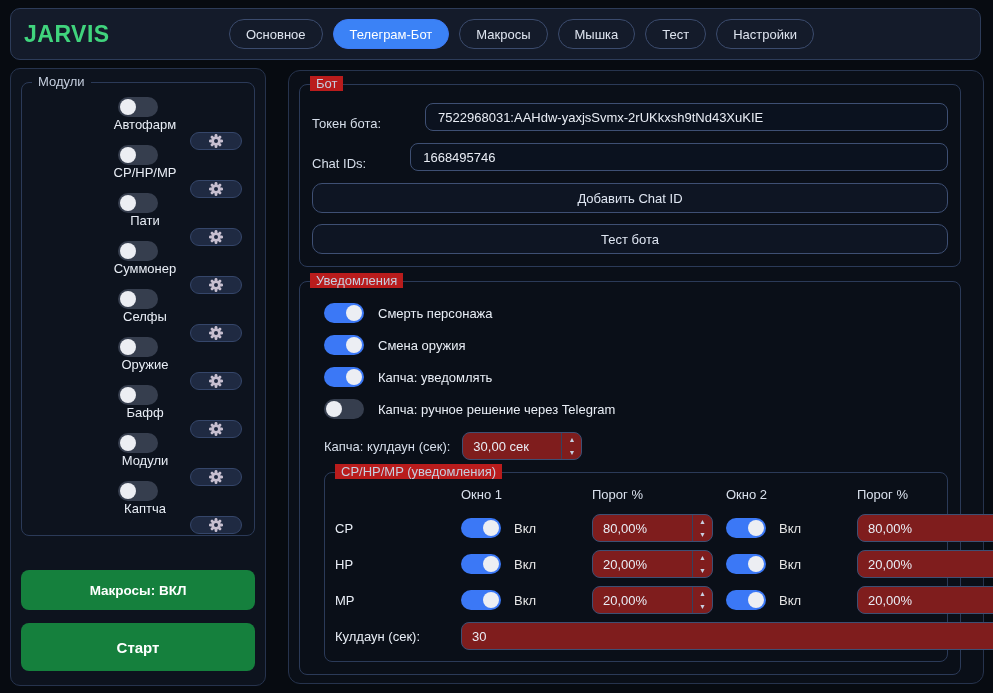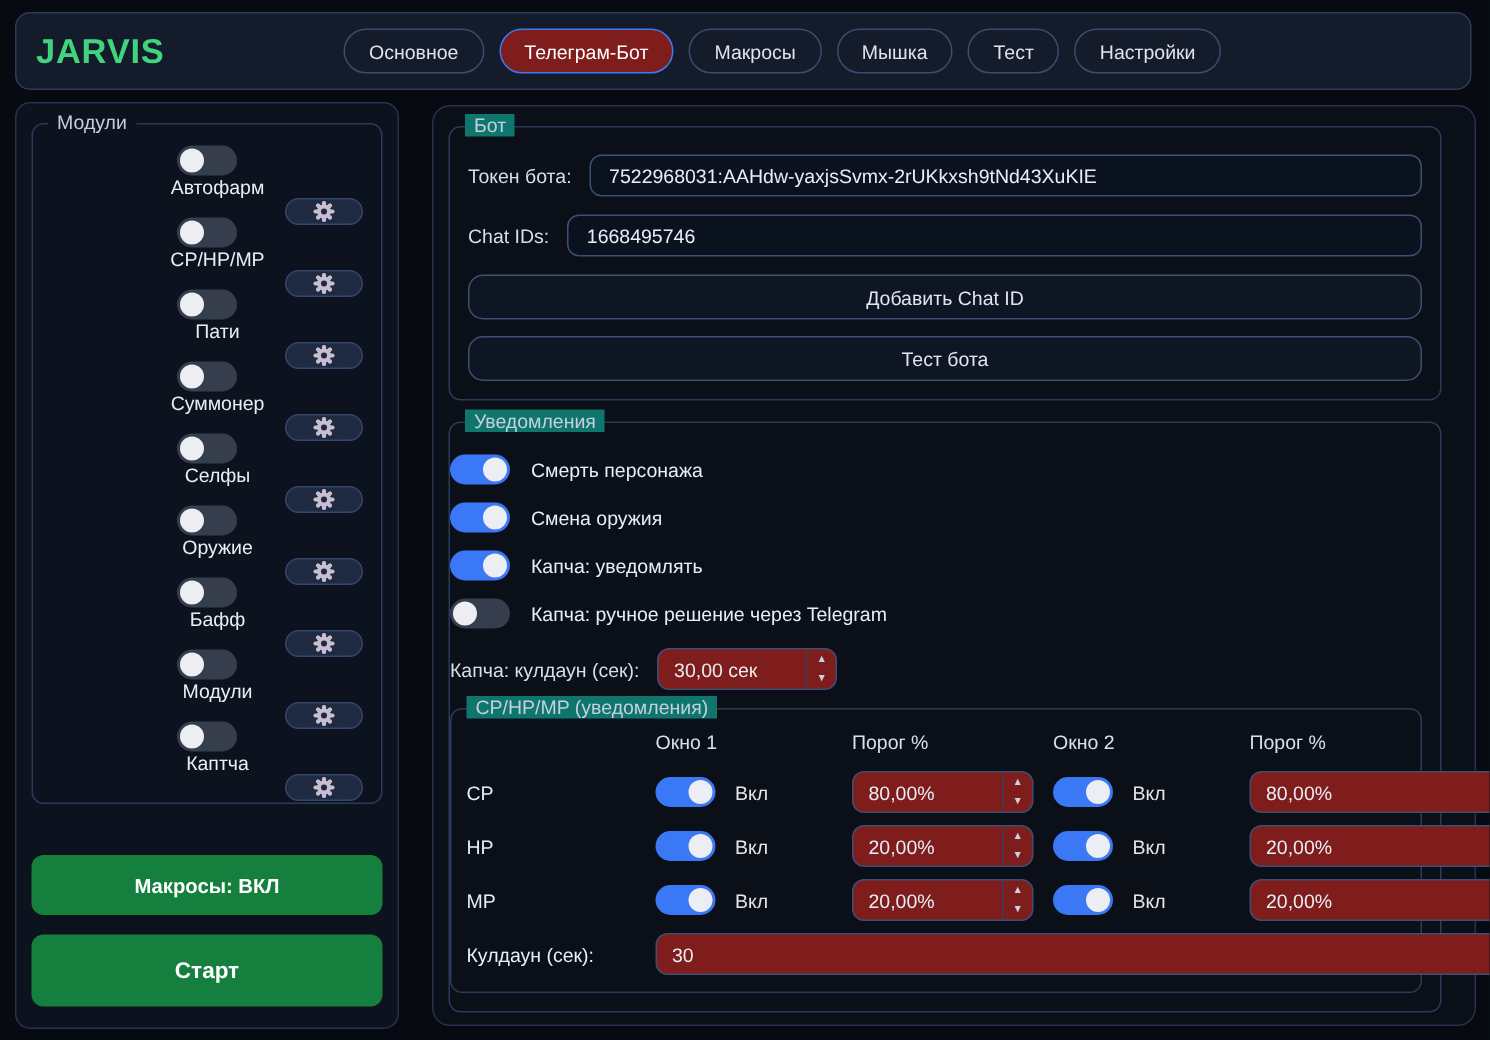--- a/index.html
+++ b/index.html
@@ -10,33 +10,33 @@
   
   .topbar { position:absolute; left:10px; top:8px; width:971px; height:52px;
     background:#141b2a; border:1px solid #2d3c59; border-radius:10px;
     display:flex; align-items:center; }
   .logo { margin-left:13px; font-size:23px; font-weight:800; letter-spacing:.5px; color:#40d47d; }
   .tabs { position:absolute; left:218px; top:50%; transform:translateY(-50%);
     display:flex; gap:10px; }
   .tab { height:30px; padding:0 16px; border-radius:15px; border:1px solid #3b4b6d;
     background:transparent; color:#dee4ef; font-size:13px; display:flex; align-items:center;
     white-space:nowrap; cursor:default; }
-  .tab.active { background:#7f1d1d; border-color:#3d7af5; color:#ffffff; }
+  .tab.active { background:#3b82f6; border-color:#3d7af5; color:#ffffff; }
 
   
   .sidebar { position:absolute; left:10px; top:68px; width:256px; height:618px;
     background:#0d131e; border:1px solid #26334d; border-radius:10px;
     display:flex; flex-direction:column; padding:13px 10px 14px; }
   .main { position:absolute; left:288px; top:70px; width:696px; height:614px;
     background:#0a0f18; border:1px solid #26334d; border-radius:12px;
     padding:13px 22px 0 10px; }
 
   
   .group { position:relative; border:1px solid #2b3a58; border-radius:8px; }
-  .legend { position:absolute; top:-9px; left:10px; background:#0f766e; padding:0 6px;
+  .legend { position:absolute; top:-9px; left:10px; background:#b91c1c; padding:0 6px;
     font-size:13px; color:#c6cfdf; white-space:nowrap; }
   .sidebar .legend { background:#0d131e; }
 
   
   .modules { padding:14px 12px 6px; }
   .mrow { height:48px; display:flex; align-items:center;flex-direction:column; }
   .mrow .mlabel { margin-left:14px; font-size:13px; color:#e9eef6; }
   .gear-btn { margin-left:auto; width:52px; height:40px; background:#1f2a42;
     border:1px solid #35466a; border-radius:9px; display:flex; align-items:center;
     justify-content:center; cursor:pointer; }
@@ -50,31 +50,31 @@
   .toggle.on .knob { left:22px; }
 
   
   .green-btn { width:100%; border:none; border-radius:8px; background:#15803d;
     color:#ffffff; cursor:pointer; font-family:inherit; }
   .macros-btn { margin-top:auto; height:40px; font-size:13.5px; font-weight:600; }
   .start-btn { margin-top:13px; height:48px; font-size:15px; font-weight:700; }
 
   
   .bot-group { padding:18px 12px 12px; }
-  .frow { display:flex; align-items:center; margin-bottom:12px; }
+  .frow { display:flex; align-items:flex-end; margin-bottom:12px;gap:32px; }
   .flabel { font-size:13px; color:#d7dfeb; margin-right:12px; white-space:nowrap; }
   .tinput { flex:1; min-width:0; height:28px; background:#0b121f; border:1px solid #3e4f73;
     border-radius:8px; color:#e9edf5; font-size:13px; padding:0 12px; font-family:inherit; }
   .wide-btn { display:block; width:100%; height:30px; background:#0e1523;
     border:1px solid #3e4f73; border-radius:10px; color:#dfe6f2; font-size:13px;
     cursor:pointer; font-family:inherit; }
   .wide-btn + .wide-btn { margin-top:11px; }
 
   
-  .notif-group { margin-top:14px; padding:15px 12px 12px 0; }
+  .notif-group { margin-top:14px; padding:15px 12px 12px 24px; }
   .trow { display:flex; align-items:center; height:32px; }
   .trow .tlabel { margin-left:14px; font-size:13px; color:#e9eef6; }
   .cooldown-row { display:flex; align-items:center; margin:7px 0 12px; }
 
   
   .spinner { display:flex; height:28px; background:#7f1d1d; border:1px solid #3e4f73;
     border-radius:8px; overflow:hidden; }
   .sval { flex:1; min-width:0; background:transparent; border:none; color:#e9edf5;
     font-size:13px; padding:0 10px; font-family:inherit; }
   .spin { width:20px; display:flex; flex-direction:column; border-left:1px solid #33415f; }

